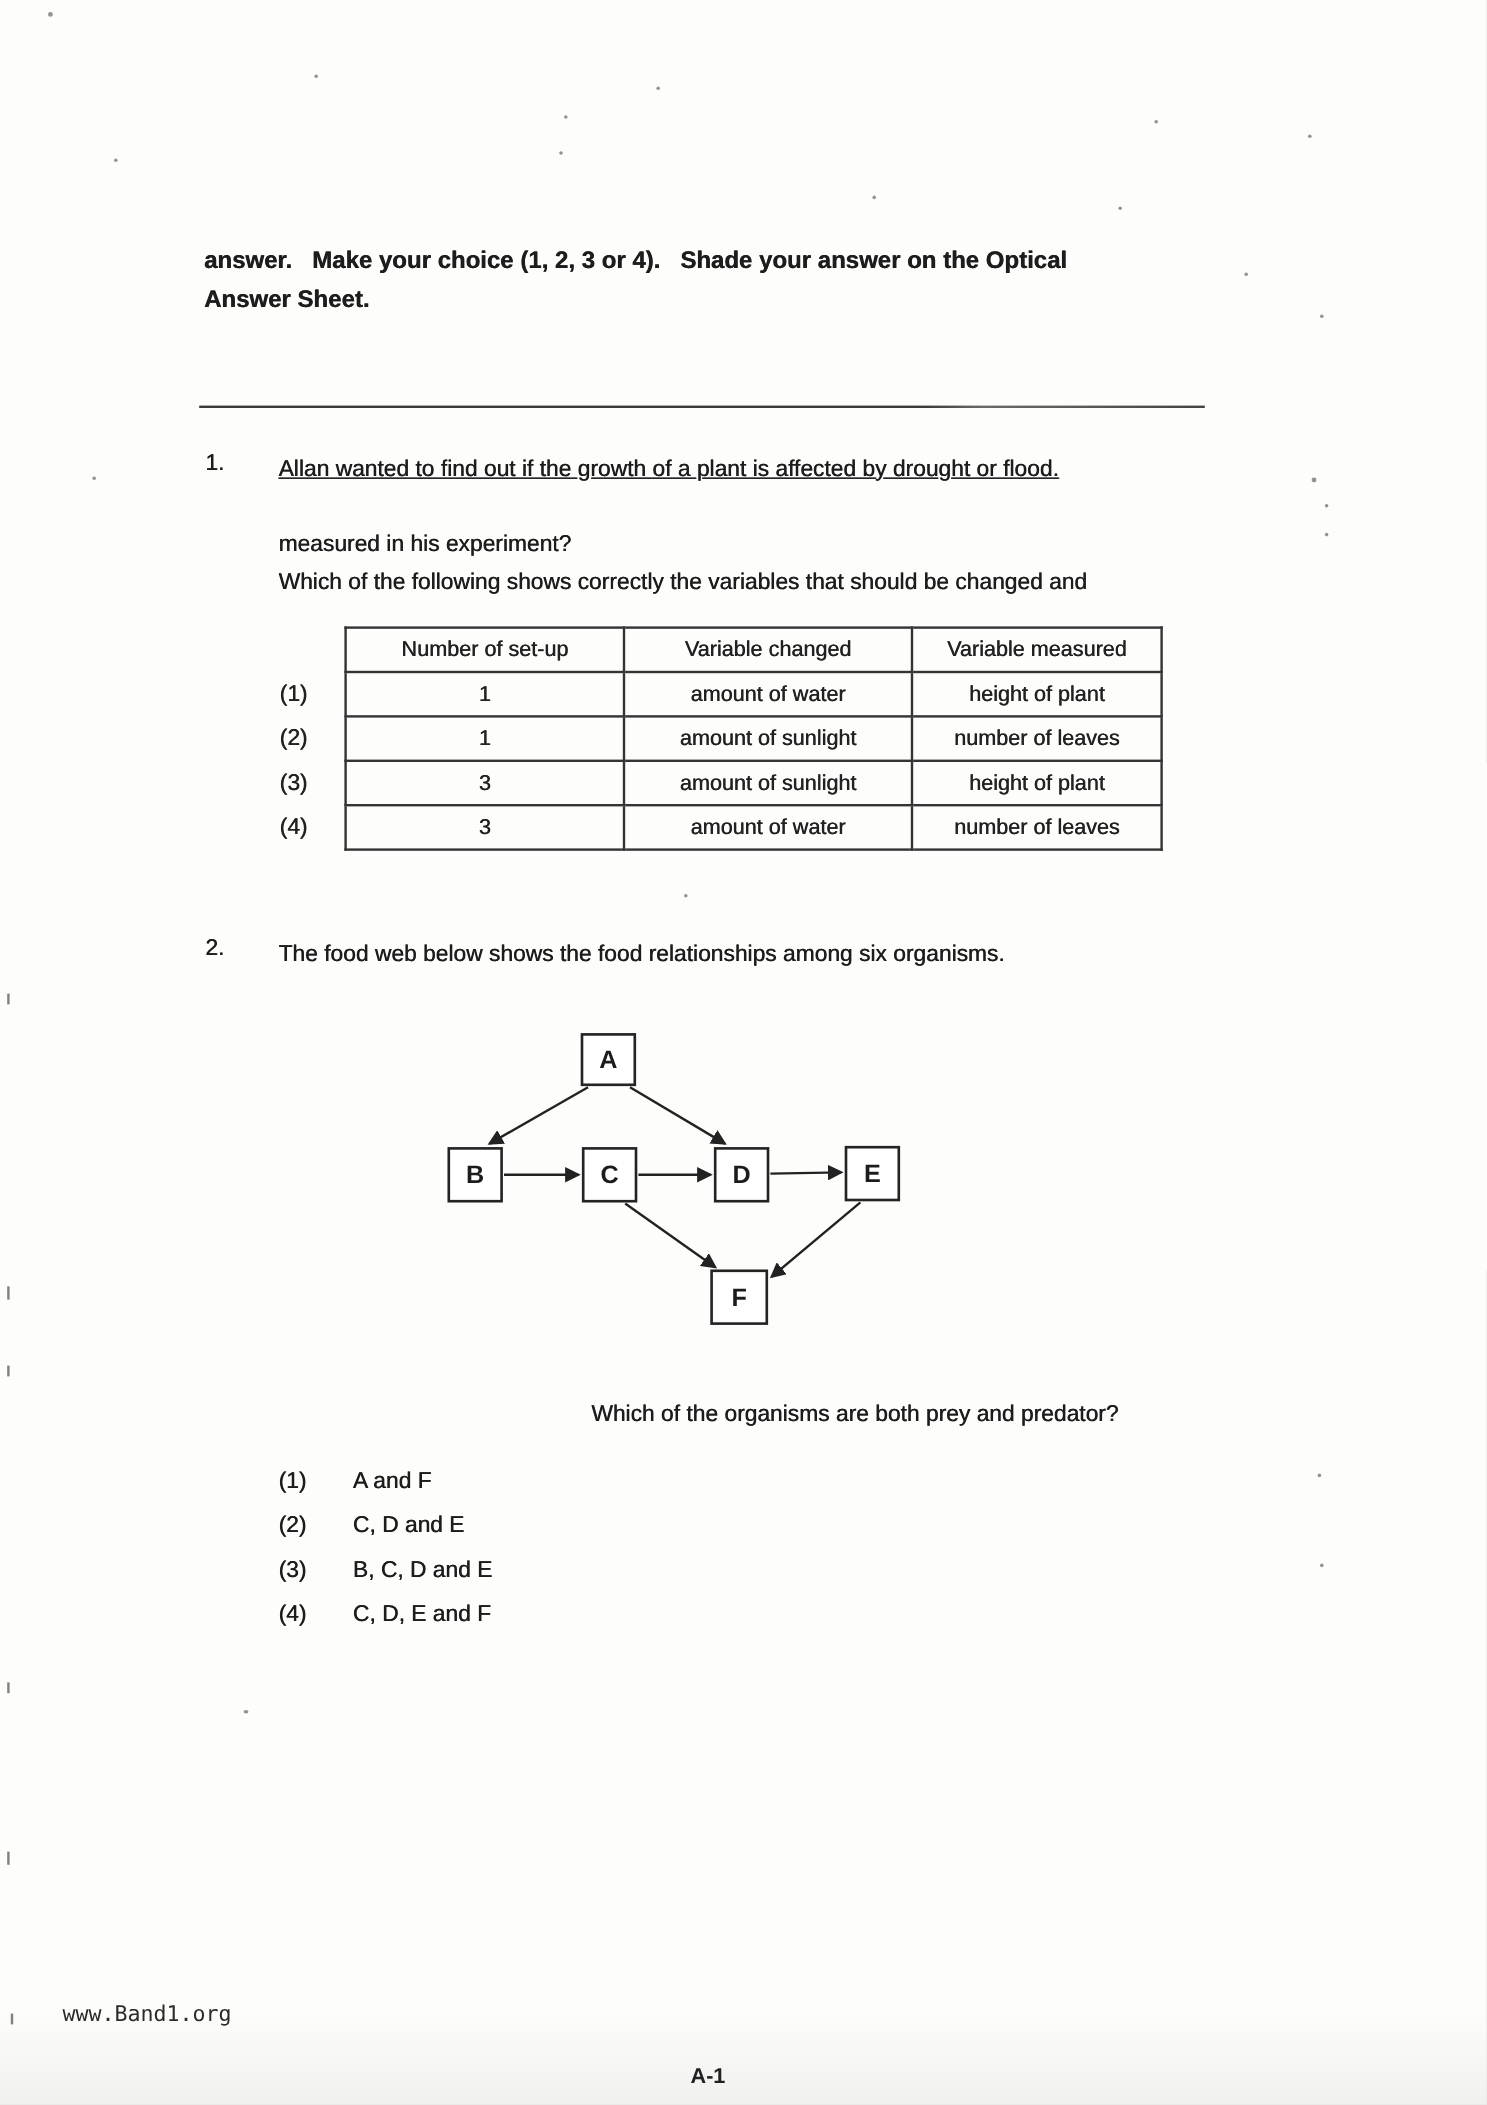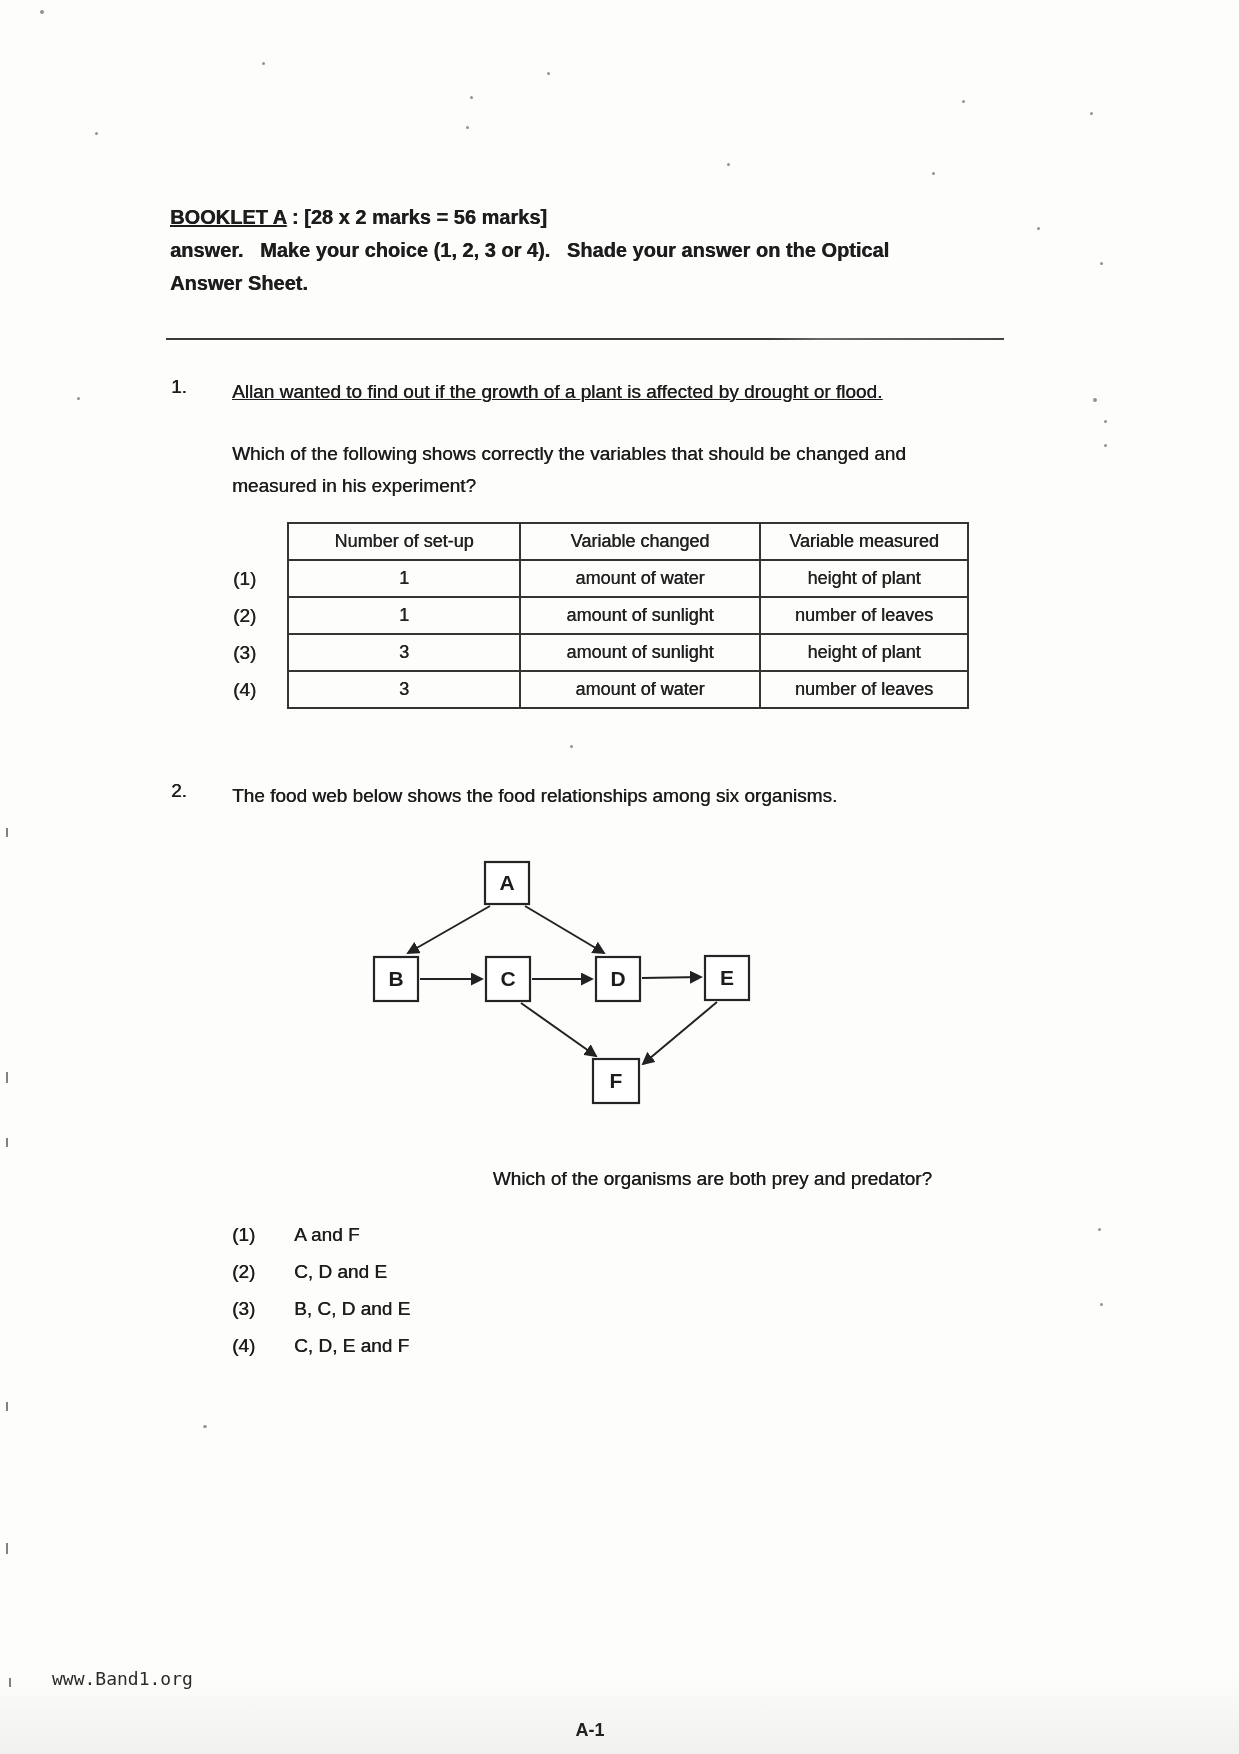--- a/index.html
+++ b/index.html
@@ -62,33 +62,32 @@
   .specks i { position:absolute; display:block; background:#3c3c3c; border-radius:50%;
               opacity:.55; }
   .specks b { position:absolute; display:block; background:#2e2e2e; opacity:.6; }
 </style>
 </head>
 <body>
 
 <div class="page">
 
   <div class="header scanink">
-    <div class="booklet-line"><span class="booklet-title">BOOKLET A</span><span> : [28 x 2 marks = 56 marks]</span></div>
     <div class="ins-line">answer.   Make your choice (1, 2, 3 or 4).   Shade your answer on the Optical</div>
     <div class="ins-line">Answer Sheet.</div>
   </div>
 
   <div class="divider"></div>
 
   <div class="qnum scanink" style="left:171px; top:376px;">1.</div>
   <div class="qtext scanink" style="left:232px; top:376px; width:780px;text-decoration:underline;">Allan wanted to find out if the growth of a plant is affected by drought or flood.</div>
 
   <div class="qtext scanink" style="left:232px; top:438px;">
+    <div class="pre">measured in his experiment?</div>
     <div class="pre">Which of the following shows correctly the variables that should be changed and</div>
-    <div class="pre">measured in his experiment?</div>
   </div>
 
   <div class="tablewrap">
     <table class="vtable scanink">
       <tbody>
           <tr>
         <td class="lbl"></td>
         <th class="c1">Number of set-up</th>
         <th class="c2">Variable changed</th>
         <th class="c3">Variable measured</th>

